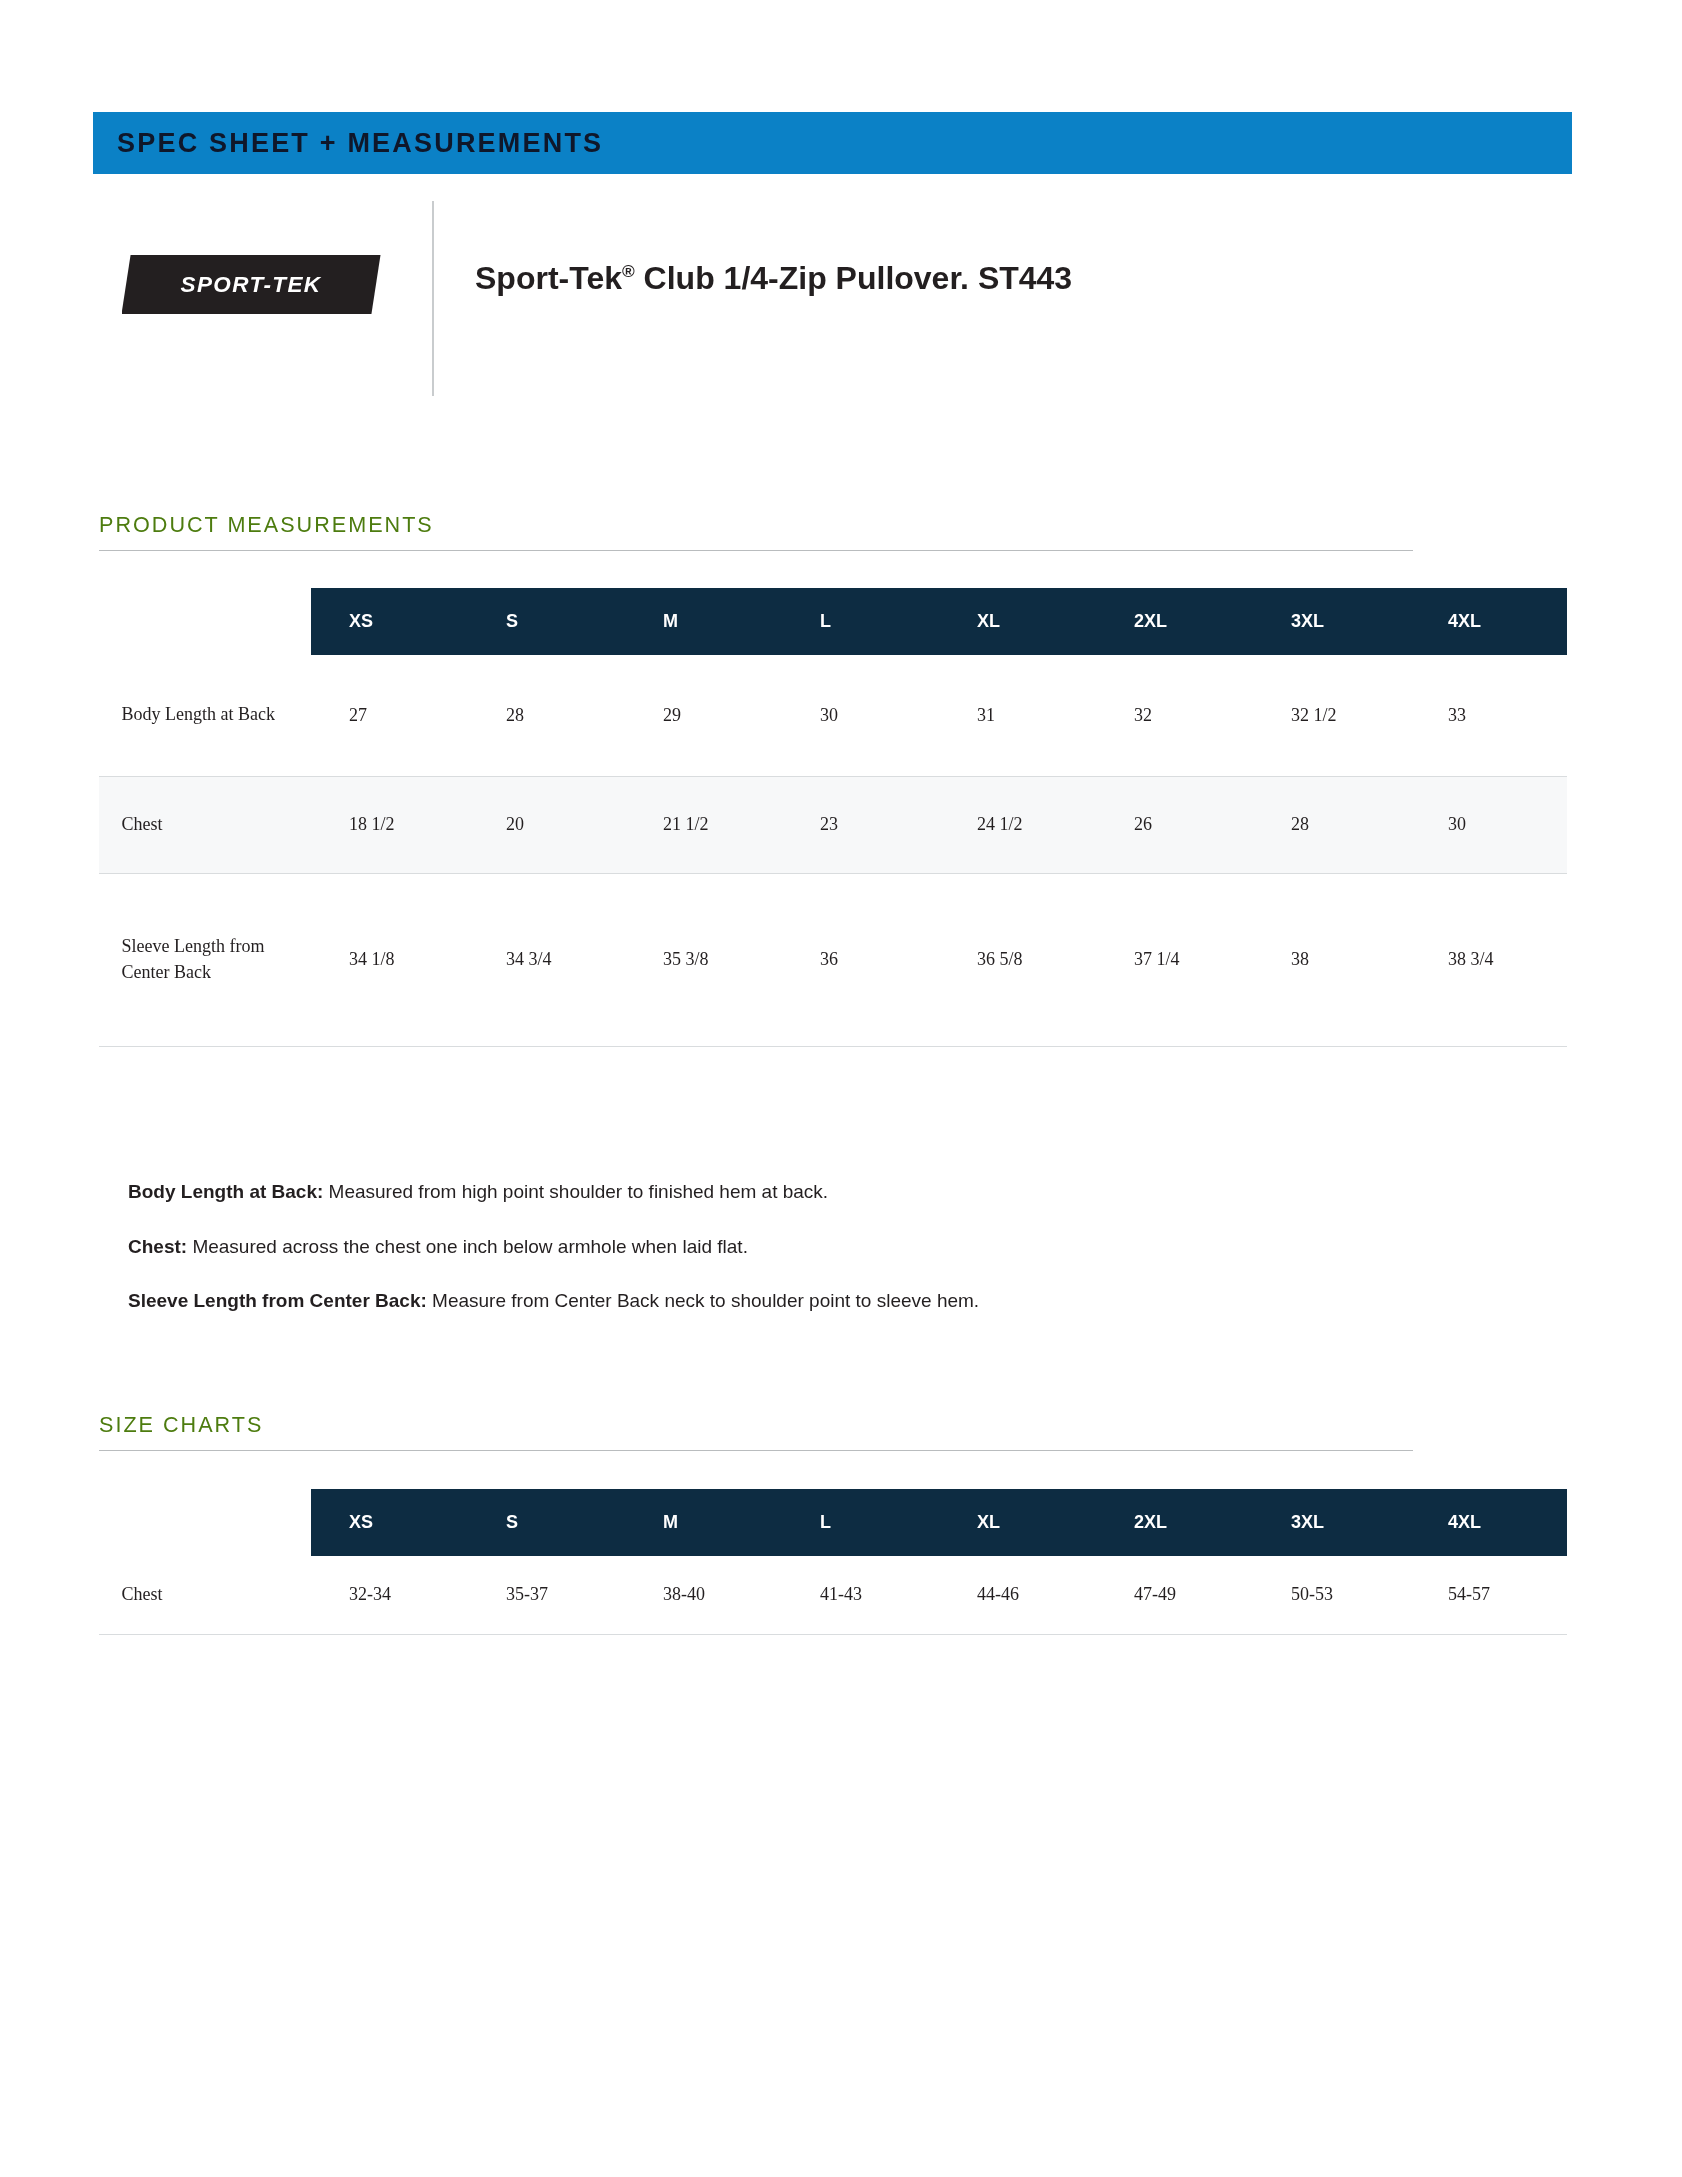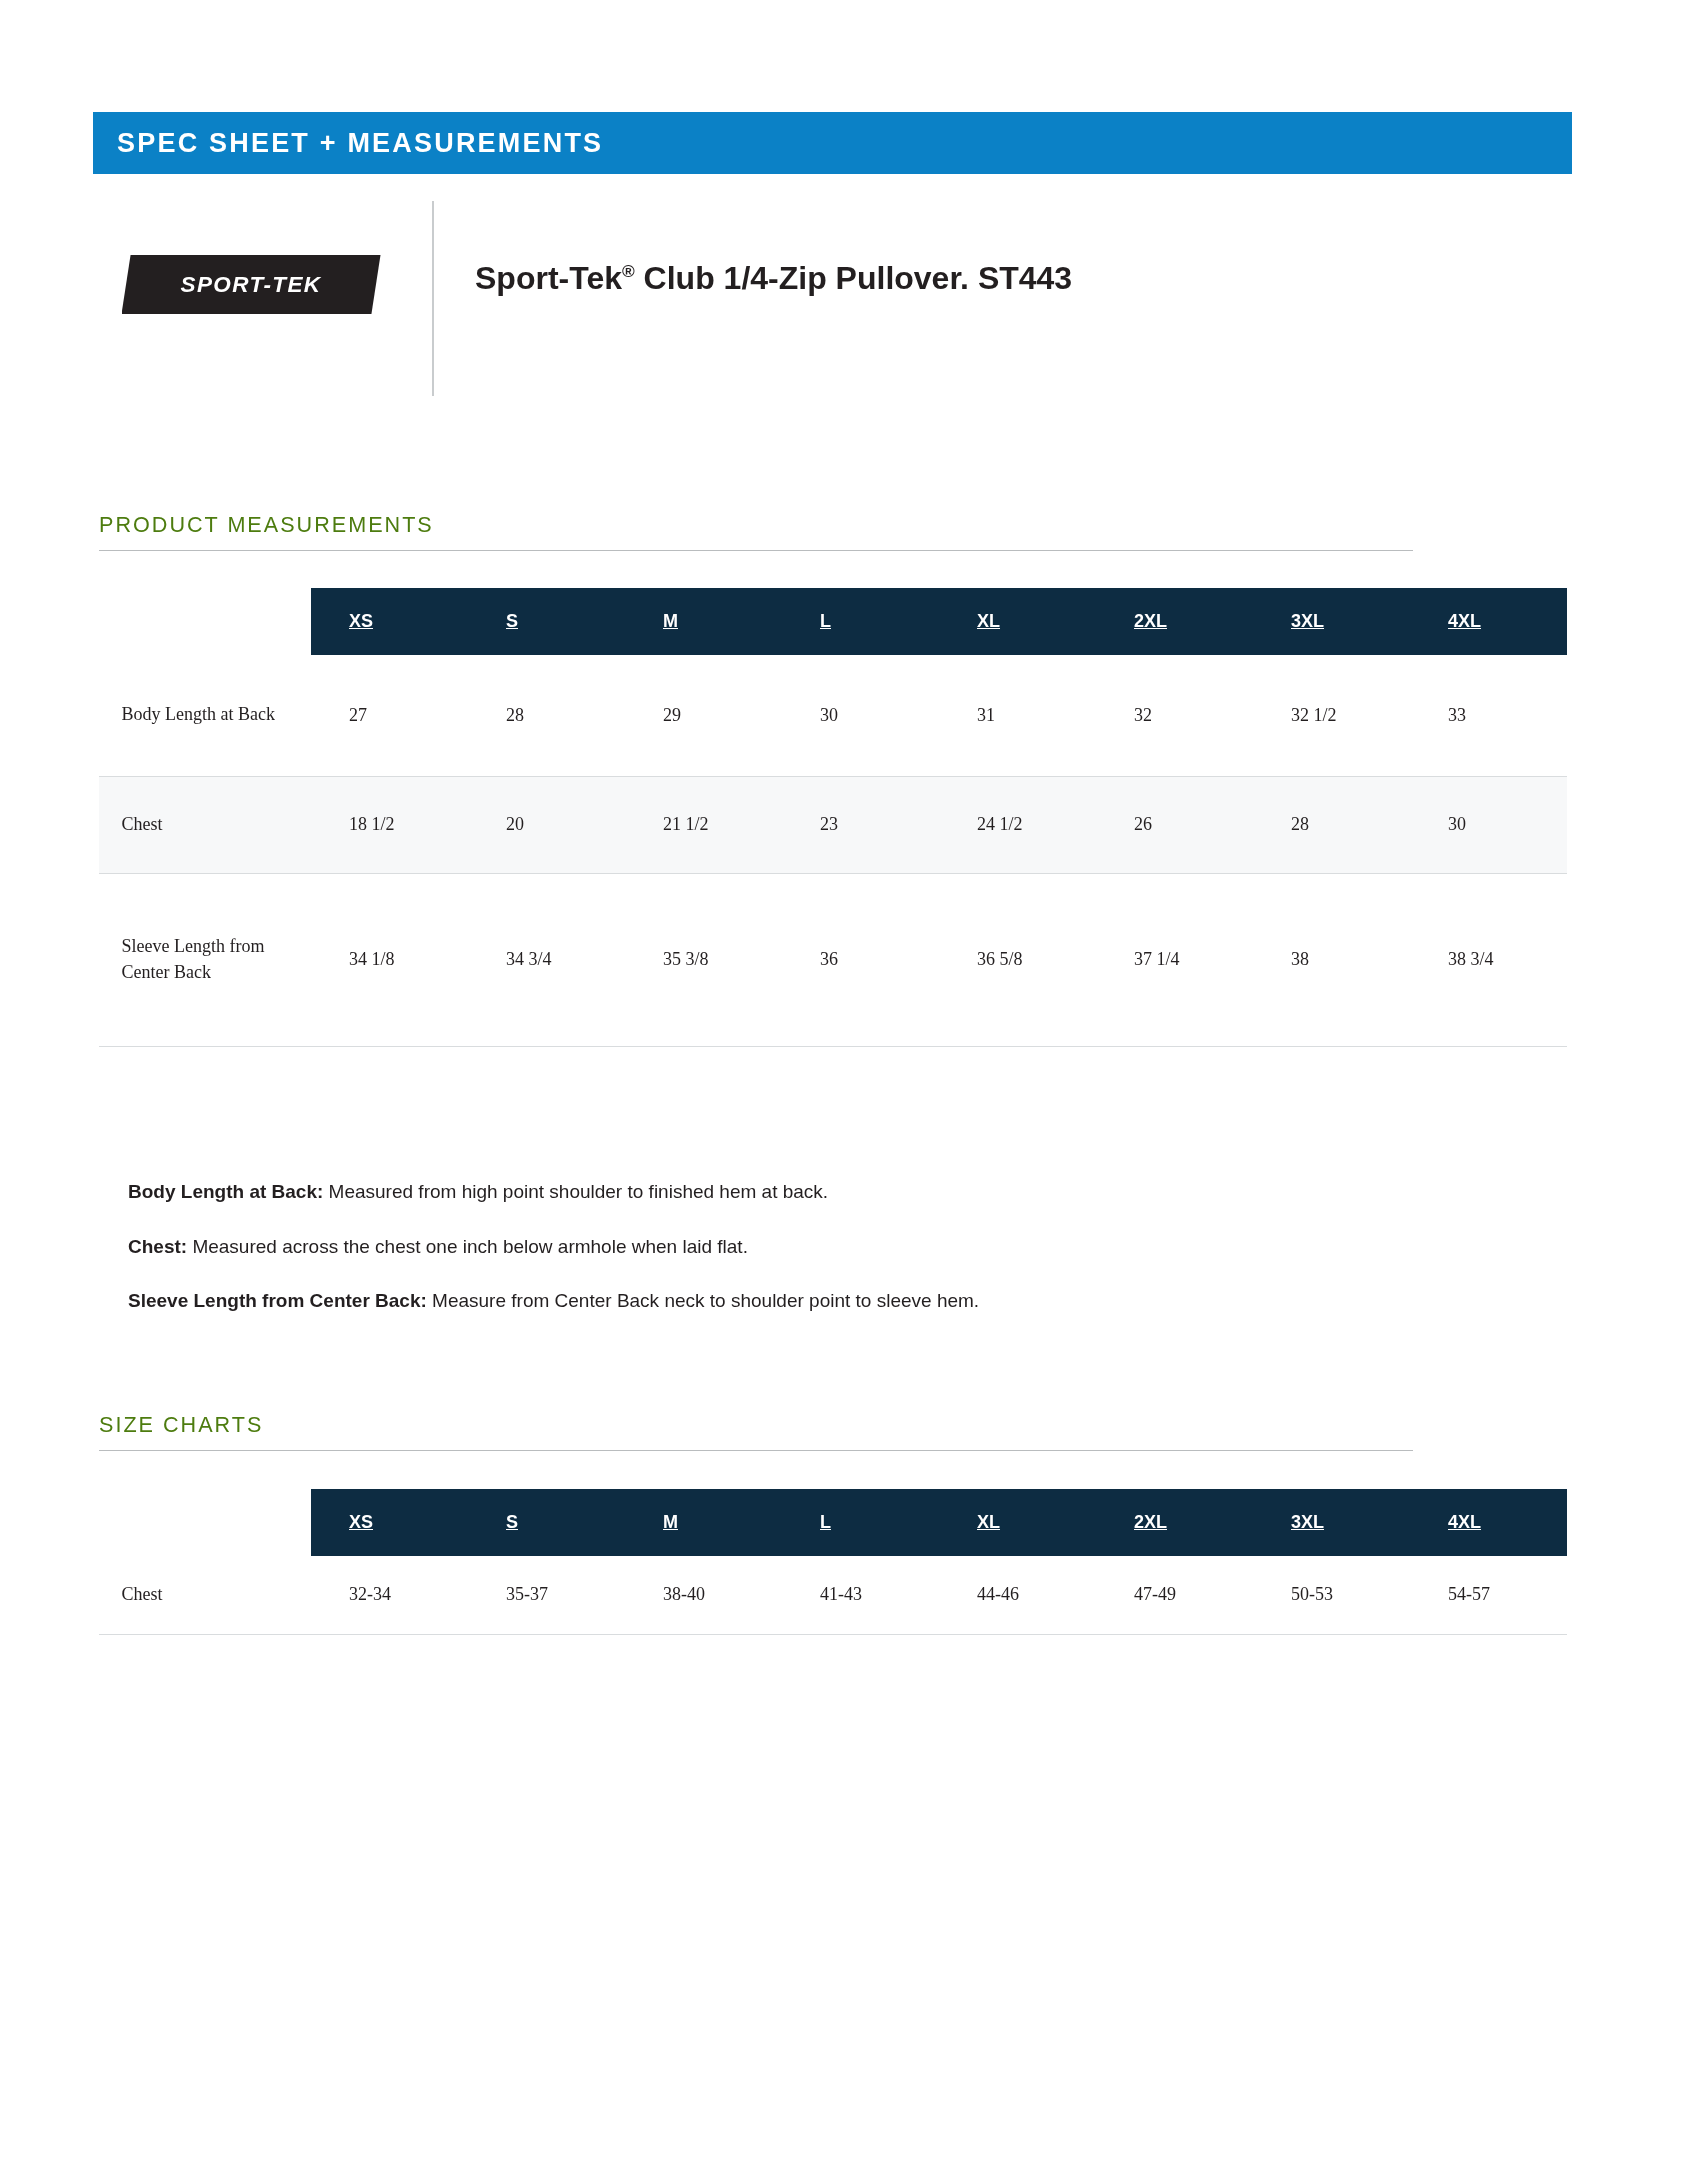--- a/index.html
+++ b/index.html
@@ -26,21 +26,21 @@
     position: absolute;
     left: 93px;
     top: 112px;
     width: 1479px;
     height: 62px;
     background: #0b81c6;
     display: flex;
     align-items: center;
   }
   .banner-title {
-    color: #ffffff;
+    color: #0f172a;
     font-size: 27px;
     font-weight: bold;
     letter-spacing: 2.2px;
     padding-left: 24px;
     white-space: nowrap;
   }
 
   
   .brand-row {
     position: absolute;
@@ -138,21 +138,20 @@
 
   .table thead th {
     background: #0d2c42;
     color: #ffffff;
     font-size: 18px;
     font-weight: bold;
     text-align: left;
     padding: 23px 0 23px 38px;
     height: 50px;
     box-sizing: border-box;
-    text-decoration: underline;
   }
   .table thead th.corner {
     background: #ffffff;
     padding: 0;
   }
   .table tbody td {
     font-size: 18px;
     color: #231f20;
     text-align: left;
     padding: 22.5px 0 22.5px 38px;

